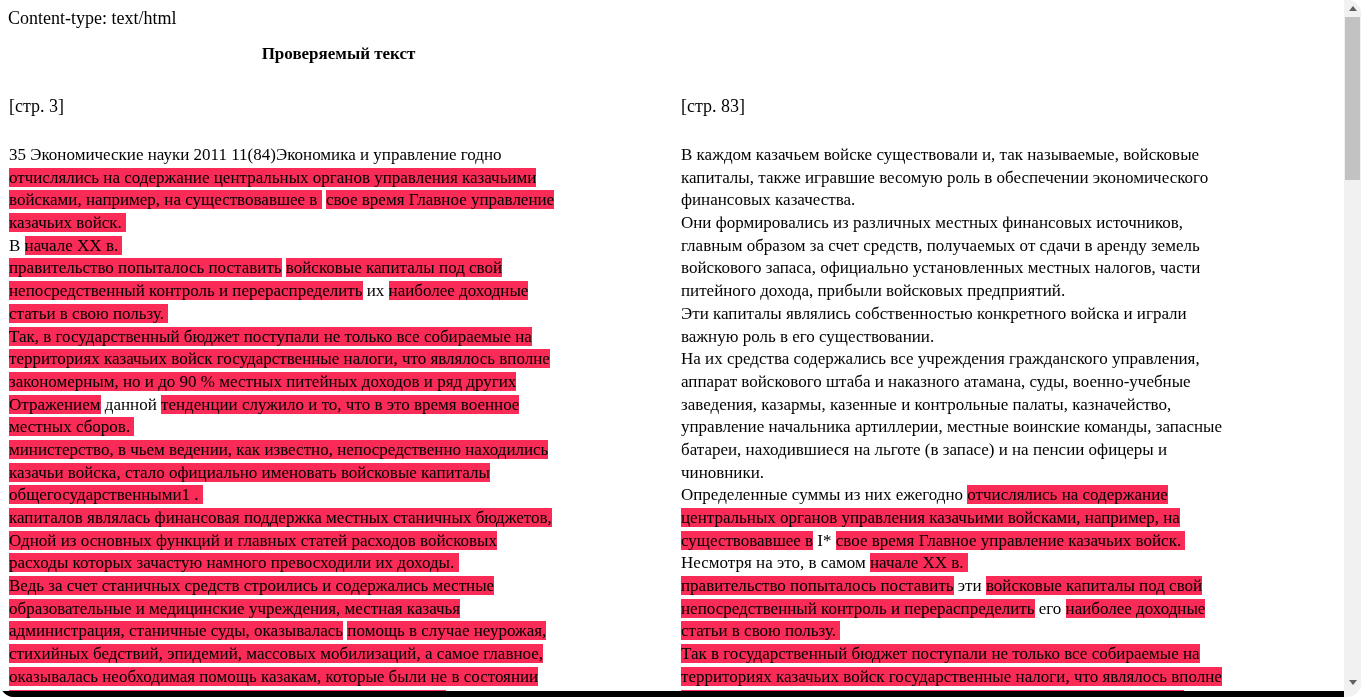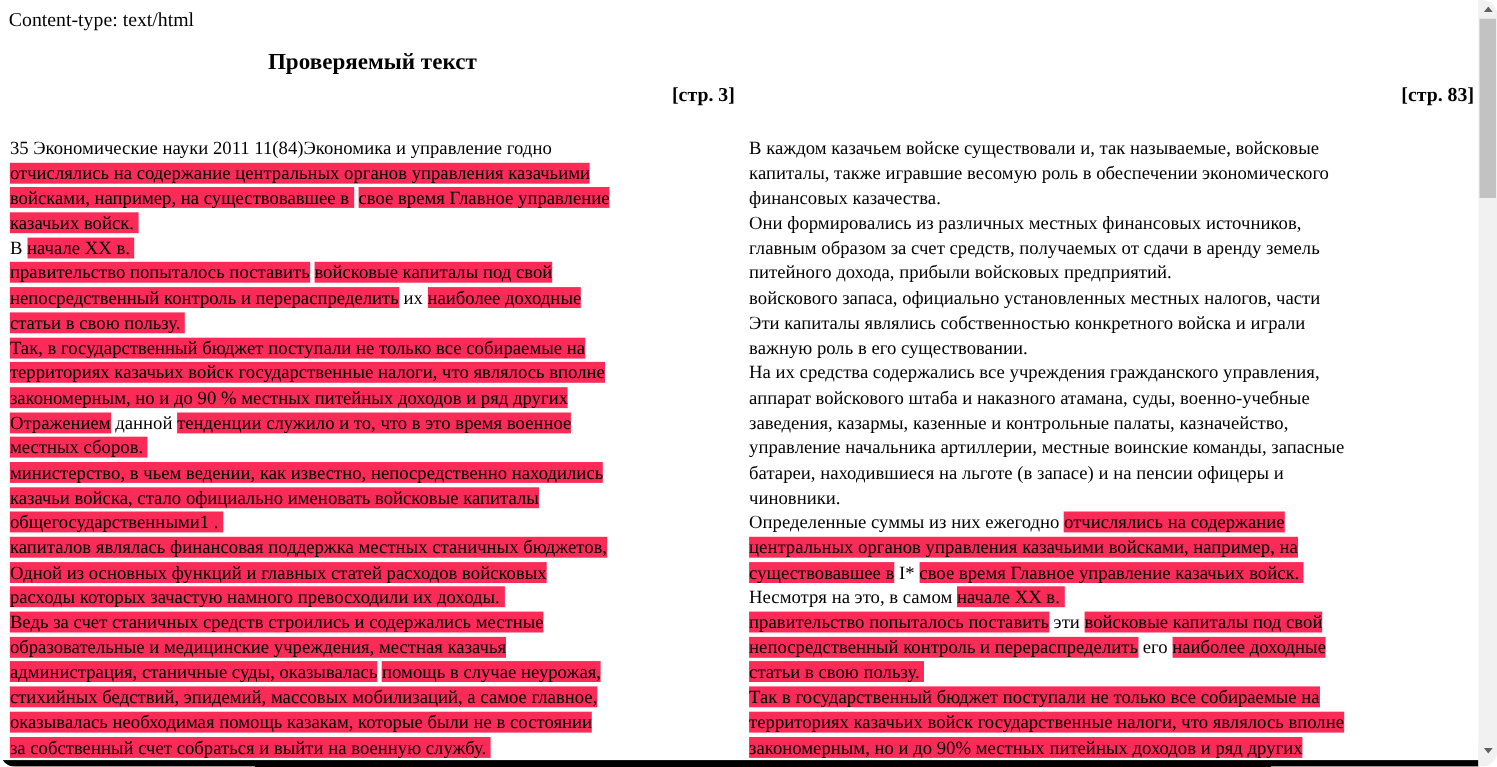--- a/index.html
+++ b/index.html
@@ -2,22 +2,22 @@
 <html style="--hl: #fa2b57;"><head>
 <meta charset="utf-8">
 <style>
   html,body{margin:0;padding:0;}
   body{width:1361px;height:697px;overflow:hidden;background:#fff;
        font-family:"Liberation Serif","DejaVu Serif",serif;color:#000;}
   .page{position:relative;width:1361px;height:697px;overflow:hidden;background:#fff;border-radius:14px;}
   .content-type{position:absolute;left:8px;top:8px;font-size:18px;white-space:pre;}
   .cols{position:absolute;left:0;top:36px;width:1344px;display:flex;}
   .col{width:672px;box-sizing:border-box;padding-left:9px;padding-right:4px;overflow:hidden;}
-  .col-title{margin-top:8px;height:23px;text-align:center;font-weight:bold;font-size:21px;}
-  .page-label{margin-top:9px;height:23px;text-align:right;font-weight:bold;font-size:18px;}
+  .col-title{margin-top:8px;height:23px;text-align:center;font-weight:bold;font-size:17px;}
+  .page-label{margin-top:29px;height:23px;text-align:left;font-weight:normal;font-size:18px;}
   .textblock{margin-top:25px;}
   .line{height:22.7px;line-height:22.7px;font-size:17px;white-space:pre;}
   .hl{background:var(--hl,#fa2b57);}
   .bottom-bar{position:absolute;left:0;bottom:0;width:1344px;height:6px;background:#000;z-index:5;}
   .scrollbar{position:absolute;top:0;right:0;width:17px;height:697px;background:#f1f1f1;z-index:6;}
   .sb-btn{position:absolute;left:0;width:17px;height:17px;background:#f1f1f1;
           display:flex;align-items:center;justify-content:center;cursor:default;}
   .sb-btn.up{top:0;}
   .sb-btn.down{bottom:6px;}
   .sb-thumb{position:absolute;left:1px;top:17px;width:15px;height:163px;background:#c2c2c2;}
@@ -67,22 +67,22 @@
     </div>
     <div class="col">
       <div class="col-title"></div>
       <div class="page-label">[стр. 83]</div>
       <div class="textblock">
           <div class="line"><span>В каждом казачьем войске существовали и, так называемые, войсковые</span></div>
           <div class="line"><span>капиталы, также игравшие весомую роль в обеспечении экономического</span></div>
           <div class="line"><span>финансовых казачества.</span></div>
           <div class="line"><span>Они формировались из различных местных финансовых источников,</span></div>
           <div class="line"><span>главным образом за счет средств, получаемых от сдачи в аренду земель</span></div>
+          <div class="line"><span>войскового запаса, официально установленных местных налогов, части</span></div>
           <div class="line"><span>питейного дохода, прибыли войсковых предприятий.</span></div>
-          <div class="line"><span>войскового запаса, официально установленных местных налогов, части</span></div>
           <div class="line"><span>Эти капиталы являлись собственностью конкретного войска и играли</span></div>
           <div class="line"><span>важную роль в его существовании.</span></div>
           <div class="line"><span>На их средства содержались все учреждения гражданского управления,</span></div>
           <div class="line"><span>аппарат войскового штаба и наказного атамана, суды, военно-учебные</span></div>
           <div class="line"><span>заведения, казармы, казенные и контрольные палаты, казначейство,</span></div>
           <div class="line"><span>управление начальника артиллерии, местные воинские команды, запасные</span></div>
           <div class="line"><span>батареи, находившиеся на льготе (в запасе) и на пенсии офицеры и</span></div>
           <div class="line"><span>чиновники.</span></div>
           <div class="line"><span>Определенные суммы из них ежегодно </span><span class="hl">отчислялись на содержание</span></div>
           <div class="line"><span class="hl">центральных органов управления казачьими войсками, например, на</span></div>

